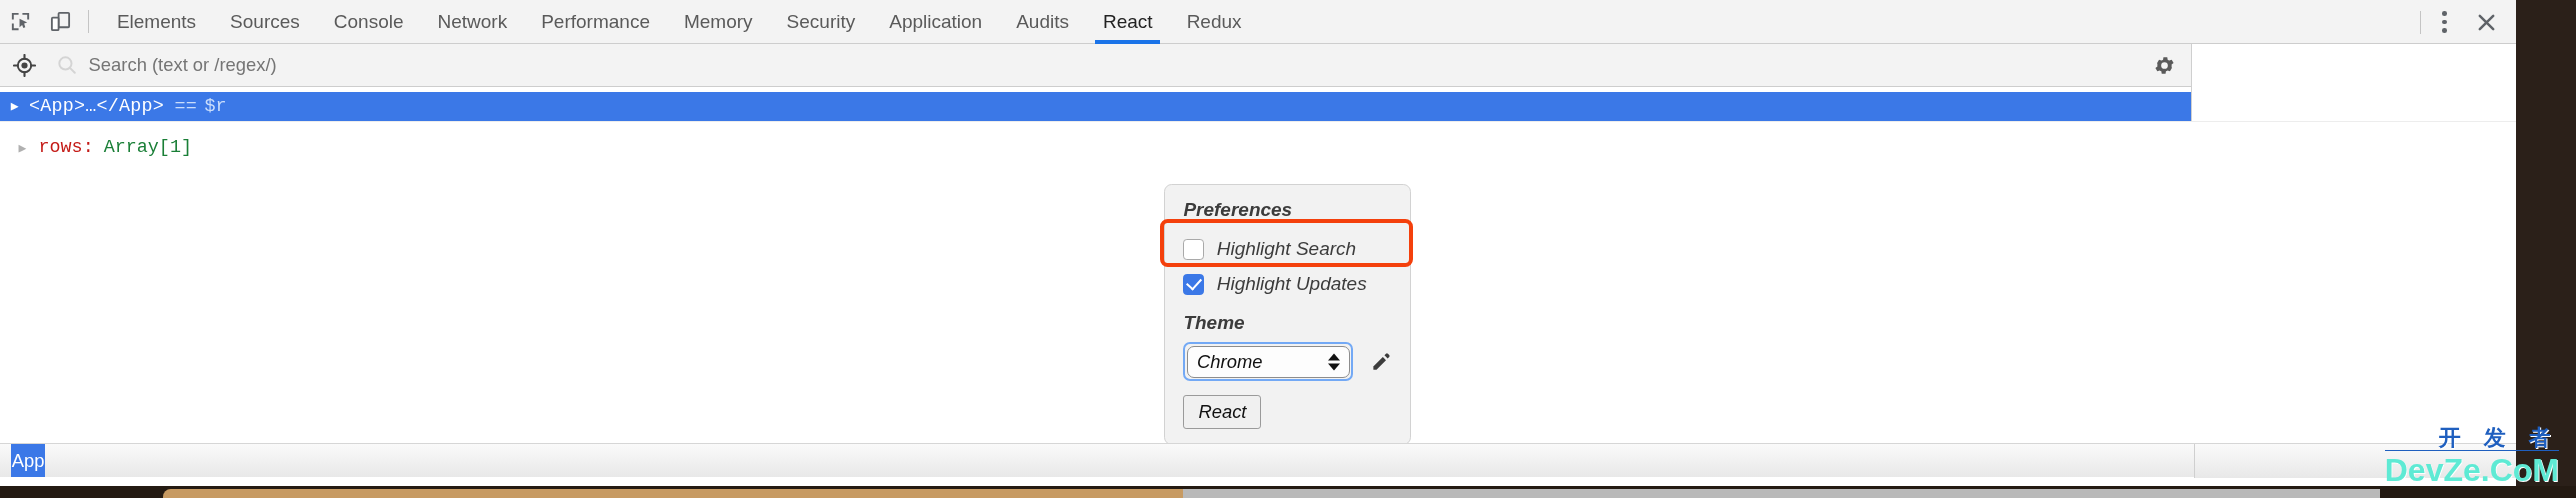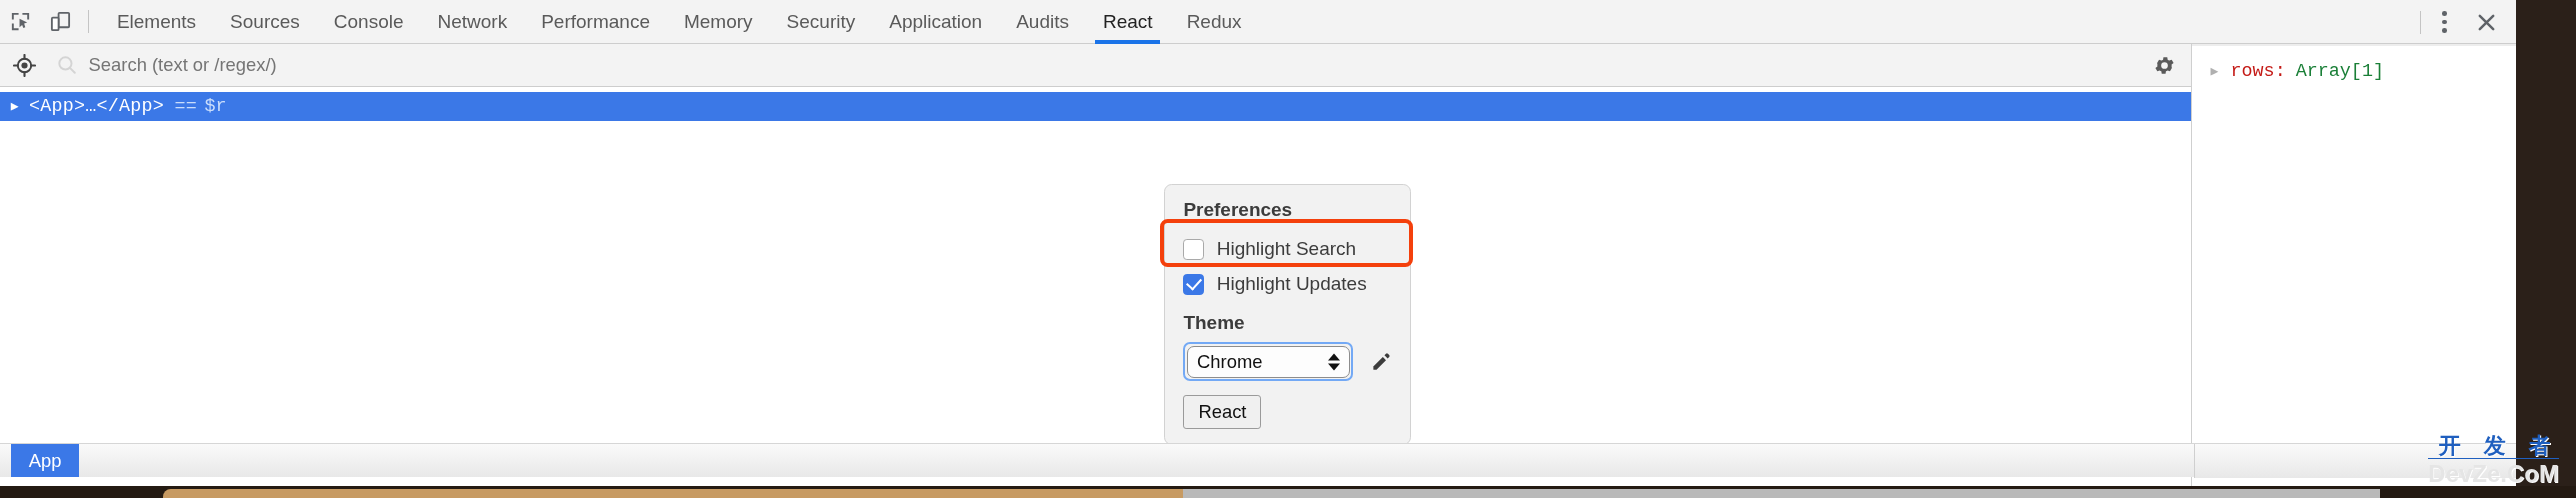--- a/index.html
+++ b/index.html
@@ -72,21 +72,21 @@
     display: block; width: 4.6px; height: 4.6px;
     border-radius: 50%; background: #5f6368;
   }
   .closex {
     width: 44px; height: 37px;
     display: flex; align-items: center; justify-content: center;
     margin-right: 7.7px;
   }
 
   
-  .split { display: flex; height: 443px; }
+  .split { display: flex; height: 443px; flex-direction: column; }
   .left-pane {
     width: 2192px;
     position: relative;
     background: #ffffff;
     border-right: 1.5px solid #cfcfcf;
   }
   .right-pane {
     flex: 1;
     background: #ffffff;
   }
@@ -139,20 +139,21 @@
 
   
   .prefs {
     position: absolute;
     left: 1164px; top: 140px;
     width: 247px;
     background: #f2f2f2;
     border: 1.5px solid #d2d2d2;
     border-radius: 7.7px;
     padding: 14px 0 15.3px 0;
+    font-style: italic;
   }
   .prefs h3 {
     font-size: 19px;
     font-weight: bold;
     color: #3c3c3c;
     padding: 0 18.4px;
     margin-bottom: 10.7px;
   }
   .pref-row {
     display: flex; align-items: center;
@@ -264,21 +265,21 @@
     width: 2576px; height: 34px;
     background: linear-gradient(#fafafa, #e8e8e8);
     border-top: 1.5px solid #d6d6d6;
     display: flex; align-items: stretch;
   }
   .crumb {
     background: #3b78e7;
     color: #ffffff;
     font-size: 18.4px;
     display: flex; align-items: center;
-    padding: 0 18px;
+    padding: 0 1px;
     margin-left: 10.7px;
   }
   .bottom-right {
     position: absolute;
     right: 0; top: 0;
     width: 382px; height: 34px;
     border-left: 1.5px solid #cfcfcf;
     background: linear-gradient(#fafafa, #e8e8e8);
   }
 
@@ -294,22 +295,22 @@
   }
   .wm-cn {
     font-size: 22px;
     color: #1f5fbf;
     letter-spacing: 8.4px;
     text-shadow: 0.8px 0.8px 0 #ffffff;
     padding-bottom: 1.5px;
     border-bottom: 1.5px solid #1f5fbf;
   }
   .wm-en {
-    font-size: 24px;
-    color: #e5e5e5;
+    font-size: 32px;
+    color: #5eead4;
     text-shadow: 0.8px 0.8px 0 #ffffff;
     margin-top: 2.3px;
   }
 
   
   .underlay-dark {
     position: absolute;
     left: 0; bottom: 0; width: 2576px; height: 12.3px;
     background: #241a12;
   }

